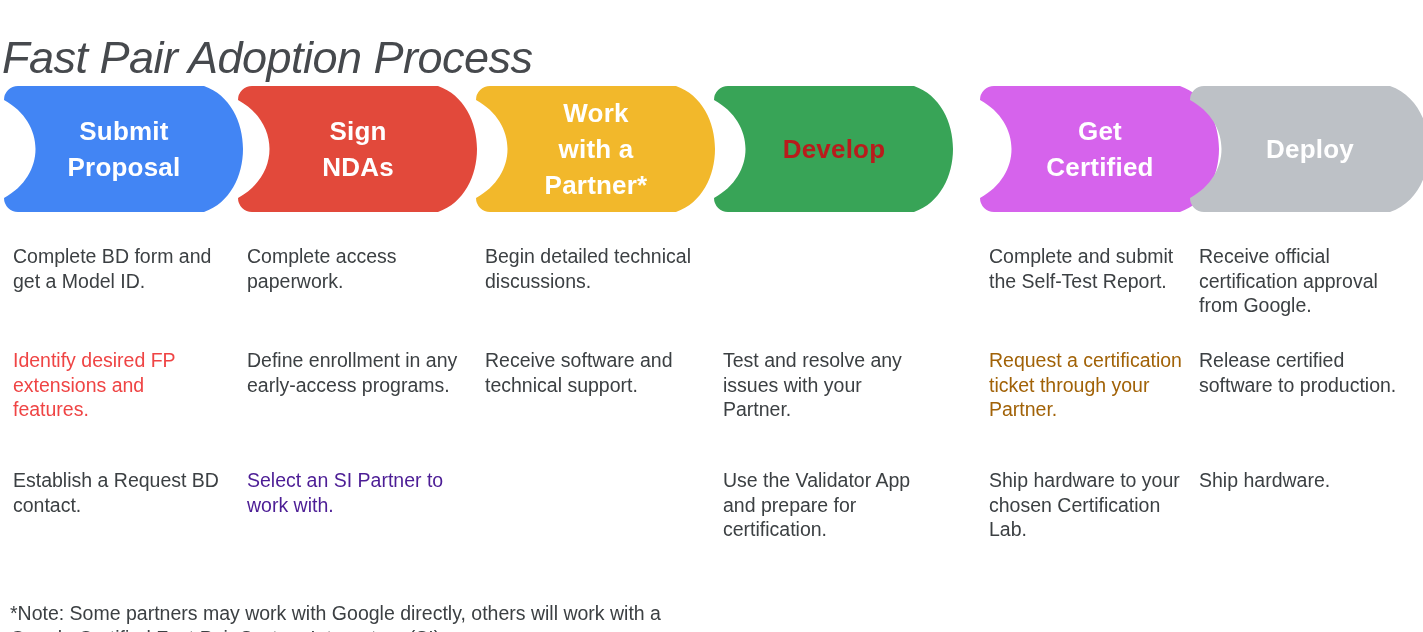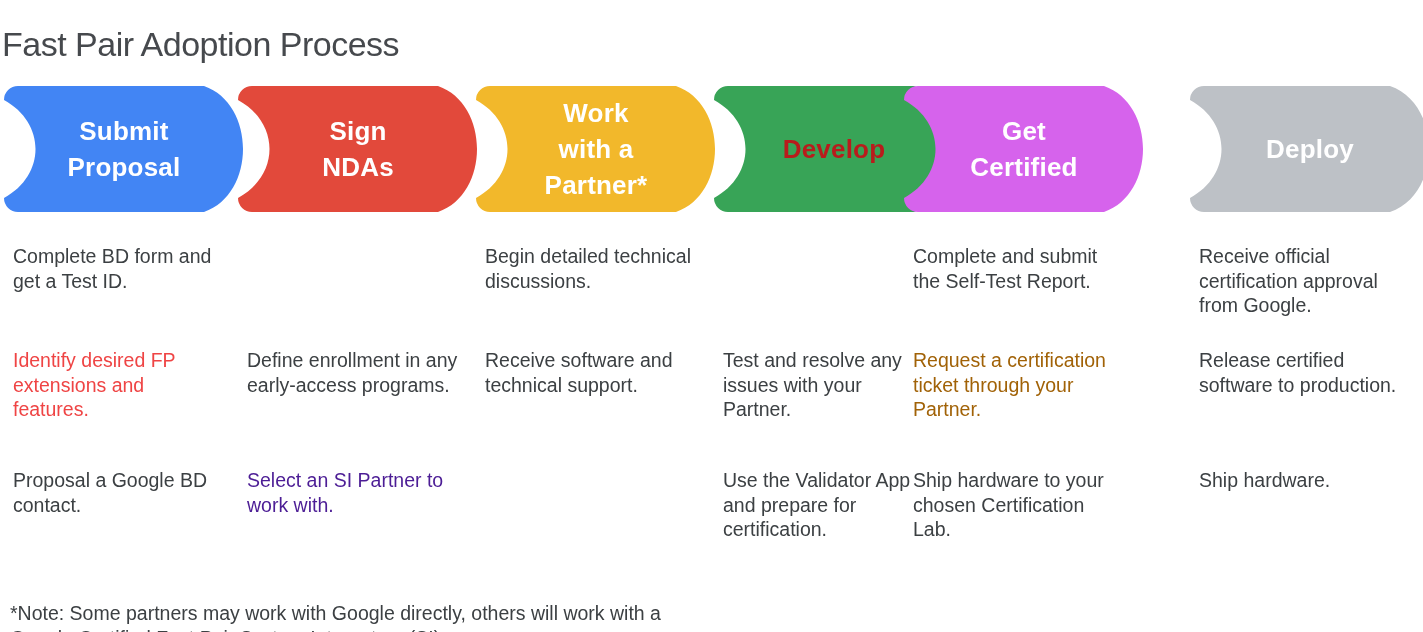--- a/index.html
+++ b/index.html
@@ -12,26 +12,27 @@
     width: 1423px;
     height: 632px;
     background: #FFFFFF;
     overflow: hidden;
     font-family: "Liberation Sans", "DejaVu Sans", sans-serif;
   }
   #title {
     position: absolute;
     left: 2px;
     top: 2px;
-    font-size: 34px;
+    font-size: 45px;
     font-weight: 400;
     letter-spacing: -0.5px;
     line-height: 1.15;
     color: #46494D;
     white-space: nowrap;
+    font-style: italic;
   }
   .step-col {
     position: absolute;
     top: 86px;
     width: 240px;
     height: 546px;
   }
   .shape-wrap {
     position: absolute;
     left: 0;
@@ -90,33 +91,34 @@
   <h1 id="title" style="color: rgb(70, 73, 77);">Fast Pair Adoption Process</h1>
   <div id="steps">
   <div class="step-col" style="left: 4px;">
     <div class="shape-wrap">
       <svg viewBox="0 0 240 126" aria-hidden="true">
         <path d="M14 0 H200 C252 18 252 108 200 126 H14 A14 14 0 0 1 0 112 C42 89 42 37 0 14 A14 14 0 0 1 14 0 Z" fill="#4285F4"></path>
       </svg>
       <div class="step-label" style="color: rgb(255, 255, 255);">Submit
 Proposal</div>
     </div>
-    <p class="detail row-0" style="color: rgb(60, 64, 67);">Complete BD form and get a Test ID.</p>
+    <p class="detail row-0" style="color: rgb(60, 64, 67);">Complete BD form and get a Model ID.</p>
     <p class="detail row-1" style="color: #ef4444;">Identify desired FP extensions and features.</p>
-    <p class="detail row-2" style="color: rgb(60, 64, 67);">Proposal a Google BD contact.</p>
+    <p class="detail row-2" style="color: rgb(60, 64, 67);">Establish a Request BD contact.</p>
   </div>
 
   <div class="step-col" style="left: 238px;">
     <div class="shape-wrap">
       <svg viewBox="0 0 240 126" aria-hidden="true">
         <path d="M14 0 H200 C252 18 252 108 200 126 H14 A14 14 0 0 1 0 112 C42 89 42 37 0 14 A14 14 0 0 1 14 0 Z" fill="#E2493B"></path>
       </svg>
       <div class="step-label" style="color: rgb(255, 255, 255);">Sign
 NDAs</div>
     </div>
+    <p class="detail row-0" style="color: rgb(60, 64, 67);">Complete access paperwork.</p>
     <p class="detail row-1" style="color: rgb(60, 64, 67);">Define enrollment in any early-access programs.</p>
     <p class="detail row-2" style="color: #4c1d95;">Select an SI Partner to work with.</p>
   </div>
 
   <div class="step-col" style="left: 476px;">
     <div class="shape-wrap">
       <svg viewBox="0 0 240 126" aria-hidden="true">
         <path d="M14 0 H200 C252 18 252 108 200 126 H14 A14 14 0 0 1 0 112 C42 89 42 37 0 14 A14 14 0 0 1 14 0 Z" fill="#F2B82B"></path>
       </svg>
       <div class="step-label" style="color: rgb(255, 255, 255);">Work
@@ -131,21 +133,21 @@
     <div class="shape-wrap">
       <svg viewBox="0 0 240 126" aria-hidden="true">
         <path d="M14 0 H200 C252 18 252 108 200 126 H14 A14 14 0 0 1 0 112 C42 89 42 37 0 14 A14 14 0 0 1 14 0 Z" fill="#38A457"></path>
       </svg>
       <div class="step-label" style="color: #b91c1c;">Develop</div>
     </div>
     <p class="detail row-1" style="color: rgb(60, 64, 67);">Test and resolve any issues with your Partner.</p>
     <p class="detail row-2" style="color: rgb(60, 64, 67);">Use the Validator App and prepare for certification.</p>
   </div>
 
-  <div class="step-col" style="left: 904px;">
+  <div class="step-col" style="left: 980px;">
     <div class="shape-wrap">
       <svg viewBox="0 0 240 126" aria-hidden="true">
         <path d="M14 0 H200 C252 18 252 108 200 126 H14 A14 14 0 0 1 0 112 C42 89 42 37 0 14 A14 14 0 0 1 14 0 Z" fill="#D663EC"></path>
       </svg>
       <div class="step-label" style="color: rgb(255, 255, 255);">Get
 Certified</div>
     </div>
     <p class="detail row-0" style="color: rgb(60, 64, 67);">Complete and submit the Self-Test Report.</p>
     <p class="detail row-1" style="color: #a16207;">Request a certification ticket through your Partner.</p>
     <p class="detail row-2" style="color: rgb(60, 64, 67);">Ship hardware to your chosen Certification Lab.</p>

